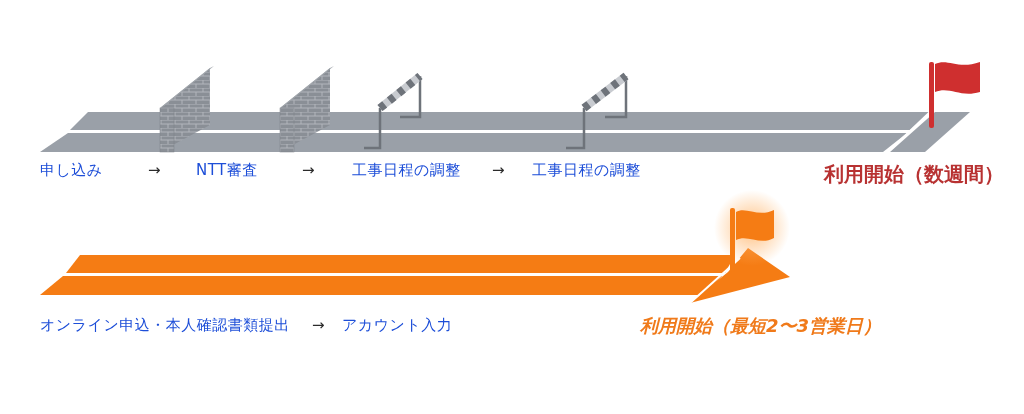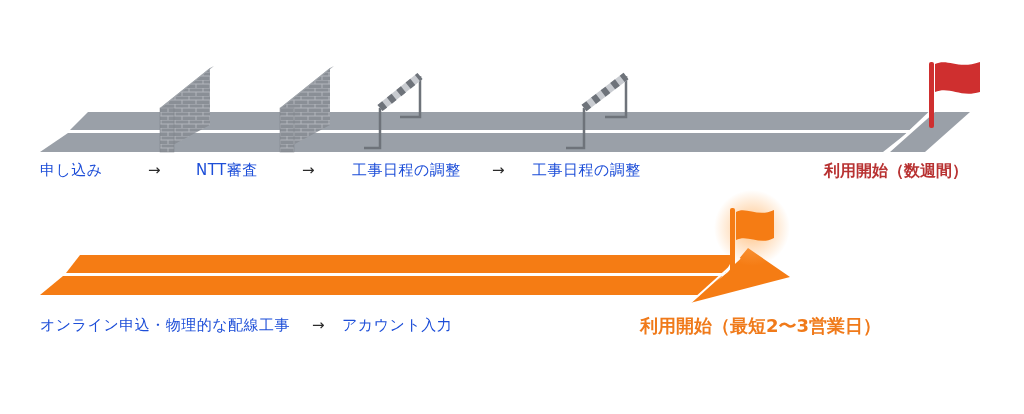--- a/index.html
+++ b/index.html
@@ -1,22 +1,22 @@
 <!DOCTYPE html>
 <html><head>
   <meta charset="utf-8">
   <style>
     html, body { margin: 0; padding: 0; background: #ffffff; }
     body { width: 1024px; height: 414px; position: relative; overflow: hidden;
            font-family: "DejaVu Sans", "Liberation Sans", sans-serif; }
     .canvas { position: absolute; left: 0; top: 0; width: 1024px; height: 414px; }
     .label { position: absolute; font-size: 15px; color: #1d4ed8; white-space: nowrap; letter-spacing: 0.5px; }
     .arrow { position: absolute; font-size: 15px; color: #2b2b2b; }
-    .goal-old { position: absolute; font-size: 16px; font-weight: bold; color: #b83232; white-space: nowrap; }
-    .goal-new { position: absolute; font-size: 18px; font-weight: bold; color: #f07a1a; white-space: nowrap; }
+    .goal-old { position: absolute; font-size: 20px; font-weight: bold; color: #b83232; white-space: nowrap; }
+    .goal-new { position: absolute; font-size: 18px; font-weight: bold; color: #f07a1a; white-space: nowrap; font-style: italic; }
   </style>
 </head>
 <body>
 
 <svg class="canvas" viewBox="0 0 1024 414" width="1024" height="414">
   <defs>
     <pattern id="bricks" width="14" height="8" patternUnits="userSpaceOnUse">
       <rect width="14" height="8" fill="#8a8f96"></rect>
       <path d="M0 0 H14 M0 4 H14 M7 0 V4 M0 4 V8 M14 4 V8" stroke="#b2b6bc" stroke-width="1" fill="none"></path>
     </pattern>
@@ -82,17 +82,17 @@
   <span class="arrow" style="left:148px; top:161px;">→</span>
   <span class="label" style="left:196px; top:161px;">NTT審査</span>
   <span class="arrow" style="left:302px; top:161px;">→</span>
   <span class="label" style="left:352px; top:161px;">工事日程の調整</span>
   <span class="arrow" style="left:492px; top:161px;">→</span>
   <span class="label" style="left:532px; top:161px;">工事日程の調整</span>
   <span class="goal-old" style="left:824px; top:161px;">利用開始（数週間）</span>
 </div>
 
 <div>
-  <span class="label" style="left:40px; top:316px;">オンライン申込・物理的な配線工事</span>
+  <span class="label" style="left:40px; top:316px;">オンライン申込・本人確認書類提出</span>
   <span class="arrow" style="left:312px; top:316px;">→</span>
   <span class="label" style="left:342px; top:316px;text-align:center;">アカウント入力</span>
   <span class="goal-new" style="left:640px; top:314px;">利用開始（最短2〜3営業日）</span>
 </div>
 
 </body></html>

